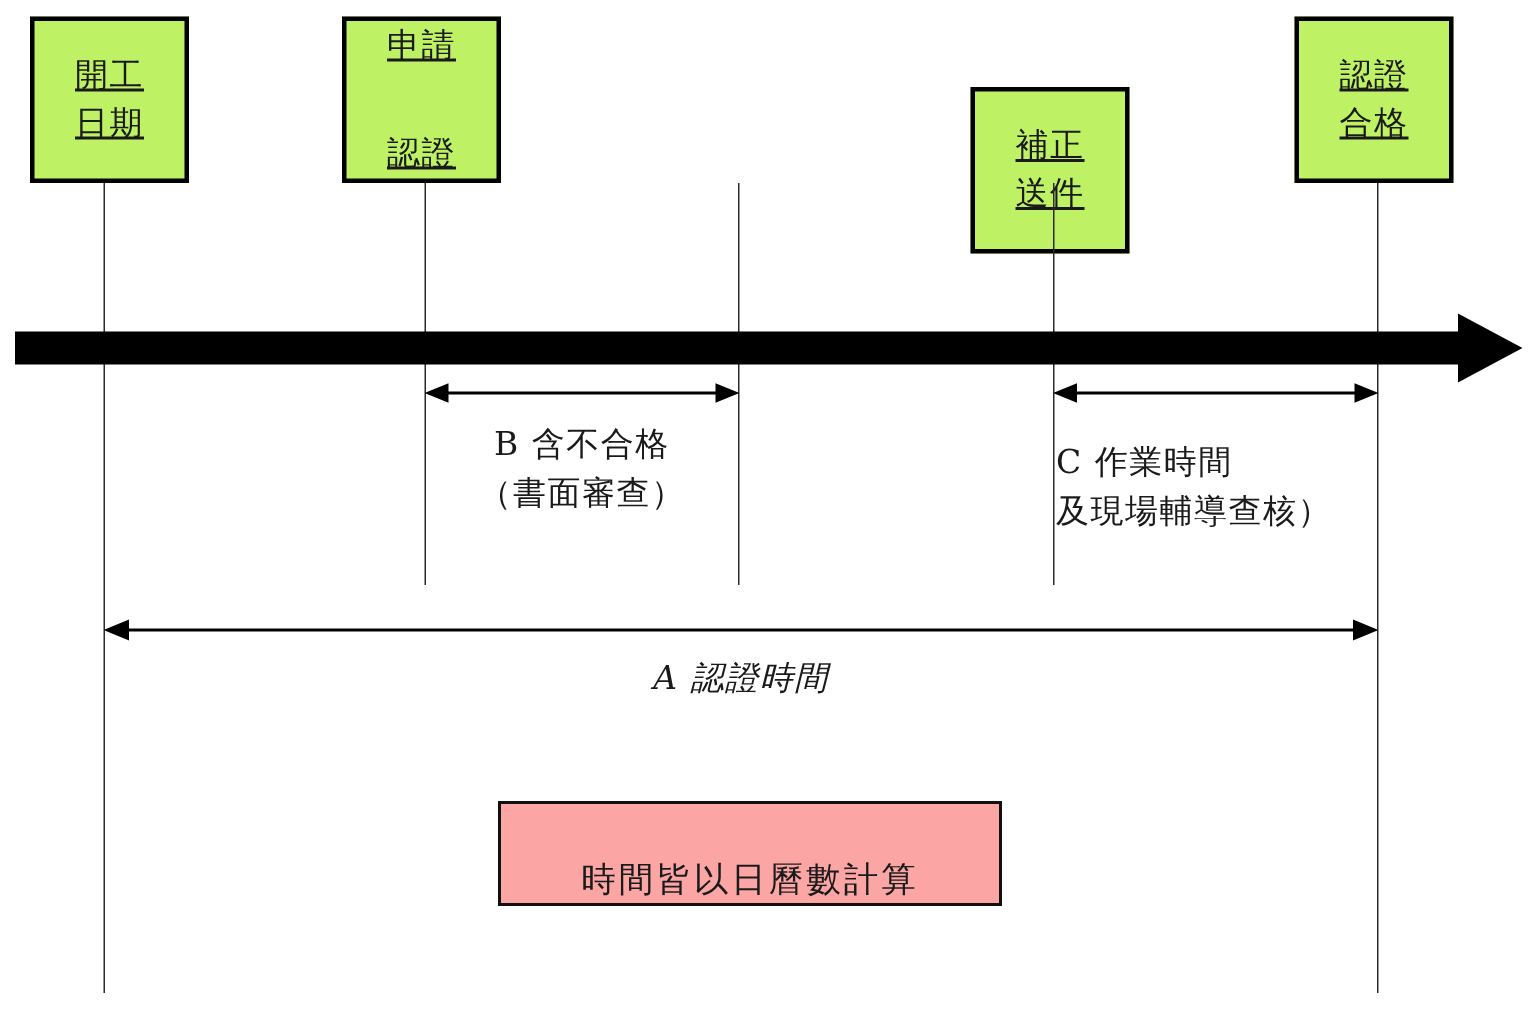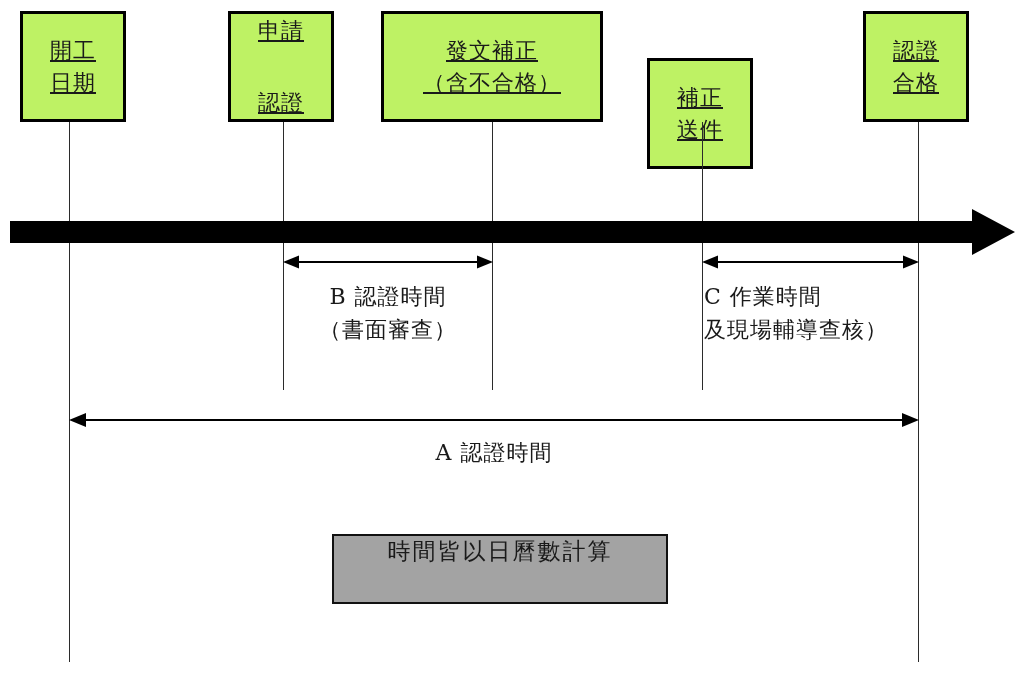--- a/index.html
+++ b/index.html
@@ -65,30 +65,30 @@
 
   
   .annot {
     position: absolute;
     font-size: 22px;
     line-height: 1.48;
     letter-spacing: 1px;
     white-space: nowrap;
   }
   .annot.center { text-align: center; }
-  .annot.left   { text-align: left; }
+  .annot.left   { text-align: left; margin-top: 12px; }
 
   
   .note-box {
     position: absolute;
     box-sizing: border-box;
     border: 2px solid #111111;
-    background: #a3a3a3;
+    background: #fca5a5;
     display: flex;
-    align-items: flex-start;
+    align-items: flex-end;
     justify-content: center;
     font-size: 23px;
     letter-spacing: 2px;
     white-space: nowrap;
   }
 </style>
 </head>
 <body>
 
 <div id="canvas">
@@ -96,24 +96,20 @@
   <div class="milestone-box" style="left:20px; top:11px; width:106px; height:111px;">
     <span class="mline">開工</span>
     <span class="mline">日期</span>
   </div>
 
   <div class="milestone-box" style="left:228px; top:11px; width:106px; height:111px;gap:40px;">
     <span class="mline">申請</span>
     <span class="mline">認證</span>
   </div>
 
-  <div class="milestone-box" style="left:381px; top:11px; width:222px; height:111px;">
-    <span class="mline">發文補正</span>
-    <span class="mline">（含不合格）</span>
-  </div>
 
   <div class="milestone-box" style="left:647px; top:11px; width:106px; height:111px;margin-top:47px;">
     <span class="mline">補正</span>
     <span class="mline">送件</span>
   </div>
 
   <div class="milestone-box" style="left:863px; top:11px; width:106px; height:111px;">
     <span class="mline">認證</span>
     <span class="mline">合格</span>
   </div>
@@ -140,30 +136,30 @@
     <polygon points="217,9 201,2.5 201,15.5" fill="#000000"></polygon>
   </svg>
 
   <svg class="measure-arrow" style="left:69px; top:411px; width:850px;" viewBox="0 0 850 18" width="850" height="18">
     <line x1="6" y1="9" x2="844" y2="9" stroke="#000000" stroke-width="2"></line>
     <polygon points="0,9 17,2 17,16" fill="#000000"></polygon>
     <polygon points="850,9 833,2 833,16" fill="#000000"></polygon>
   </svg>
 
   <div class="annot center" style="left:283px; top:281px; width:210px;">
-    <div>B 認證時間</div>
+    <div>B 含不合格</div>
     <div>（書面審查）</div>
   </div>
 
   <div class="annot left" style="left:704px; top:281px; width:240px;">
     <div>C 作業時間</div>
     <div>及現場輔導查核）</div>
   </div>
 
-  <div class="annot center" style="left:69px; top:437px; width:850px;">
+  <div class="annot center" style="left:69px; top:437px; width:850px;font-style:italic;">
     <div>A 認證時間</div>
   </div>
 
   <div class="note-box" style="left:332px; top:534px; width:336px; height:70px;">
     <span>時間皆以日曆數計算</span>
   </div>
 
 </div>
 
 </body></html>

